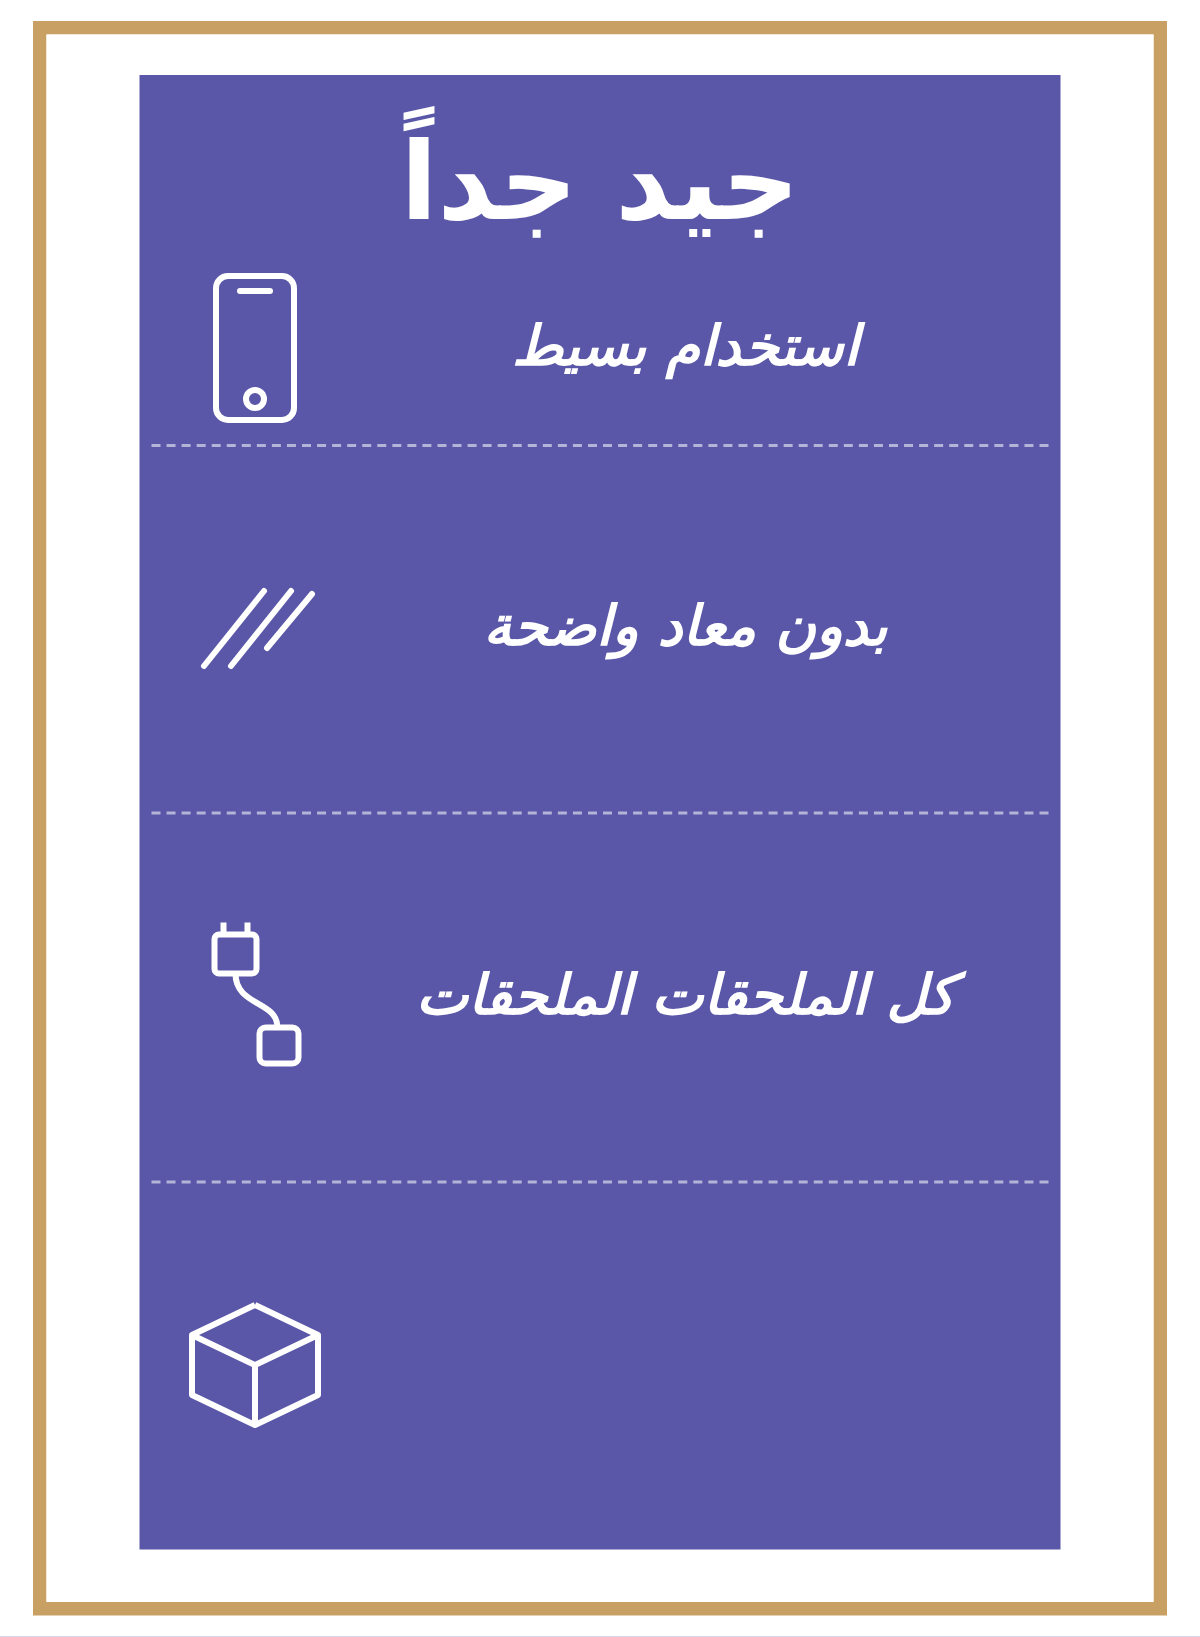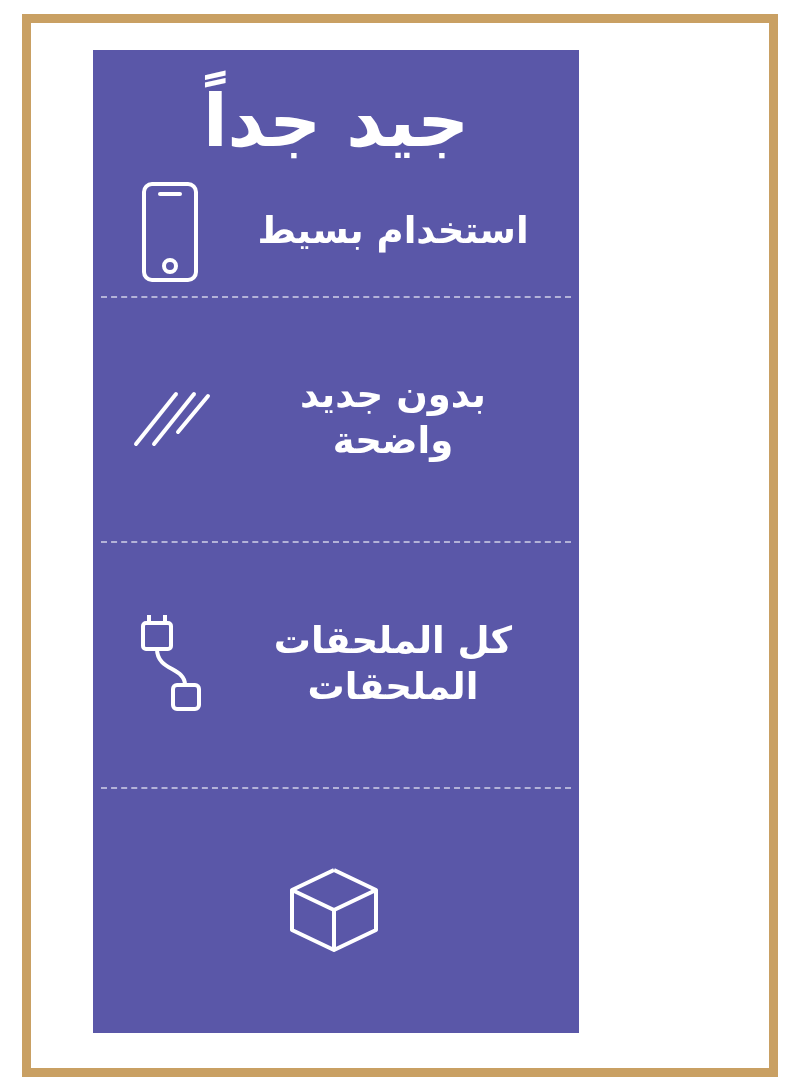--- a/index.html
+++ b/index.html
@@ -43,21 +43,21 @@
     bottom: 23px;
     background: #ffffff;
     box-sizing: border-box;
   }
 
   
   .card {
     position: absolute;
     left: 93px;
     top: 50px;
-    width: 486px;
+    width: 614px;
     height: 983px;
     background: #5a57a8;
     box-sizing: border-box;
     display: flex;
     flex-direction: column;
   }
 
   .card-title {
     color: #ffffff;
     font-size: 72px;
@@ -74,24 +74,25 @@
     flex: 1 1 auto;
     display: flex;
     flex-direction: column;
   }
 
   .row {
     flex: 1 1 0;
     display: flex;
     flex-direction: row;
     align-items: center;
-    justify-content: center;
+    justify-content: flex-end;
     padding: 0 22px 0 18px;
     box-sizing: border-box;
     position: relative;
+    font-style: italic;
   }
   .row + .row::before {
     content: "";
     position: absolute;
     top: 0;
     right: 8px;
     left: 8px;
     border-top: 2px dashed rgba(255,255,255,0.55);
   }
 
@@ -140,21 +141,21 @@
         <div class="row-icon">
           <svg width="74" height="104" viewBox="0 0 74 104" fill="none" stroke="#ffffff" stroke-width="4">
             <rect x="11" y="4" width="52" height="96" rx="8" ry="8"></rect>
             <line x1="27" y1="14" x2="47" y2="14" stroke-width="4" stroke-linecap="round"></line>
             <circle cx="37" cy="86" r="6"></circle>
           </svg>
         </div>
       </div>
 
       <div class="row">
-        <div class="row-text">بدون جديد واضحة</div>
+        <div class="row-text">بدون معاد واضحة</div>
         <div class="row-icon">
           <svg width="100" height="72" viewBox="0 0 100 72" fill="none" stroke="#ffffff" stroke-width="4" stroke-linecap="round">
             <line x1="16" y1="62" x2="56" y2="12"></line>
             <line x1="34" y1="62" x2="74" y2="12"></line>
             <line x1="58" y1="50" x2="88" y2="14"></line>
           </svg>
         </div>
       </div>
 
 

